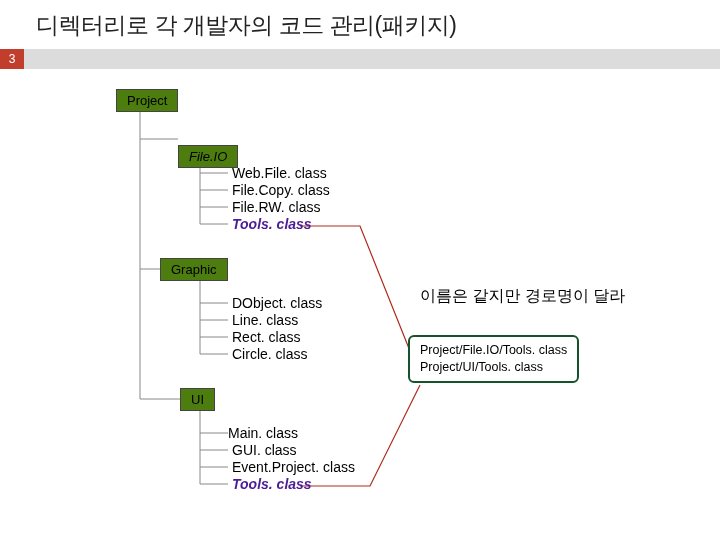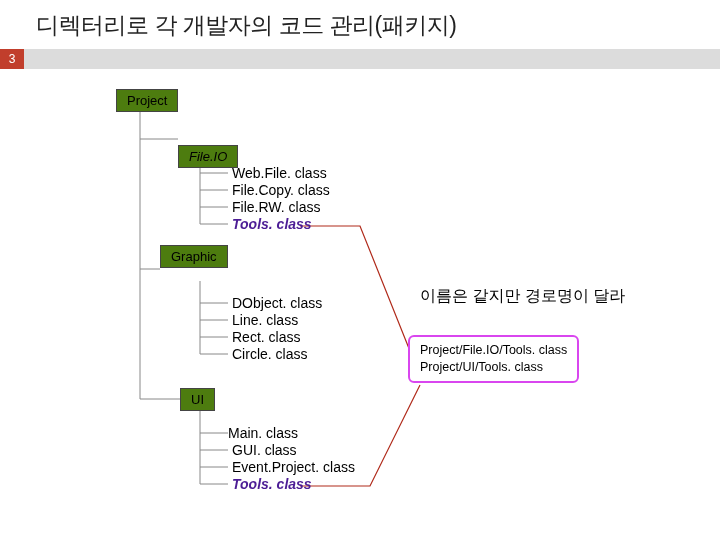--- a/index.html
+++ b/index.html
@@ -59,21 +59,21 @@
     font-style: italic;
     font-weight: bold;
   }
   .callout {
     position: absolute;
     font-size: 16px;
     line-height: 18px;
   }
   .paths-box {
     position: absolute;
-    border: 2px solid #d946ef;
+    border: 2px solid #14532d;
     border-radius: 6px;
     padding: 5px 10px;
     font-size: 12.5px;
     line-height: 17px;
     background: #fff;
   }
   svg.wires {
     position: absolute;
     left: 0; top: 0;
     width: 720px; height: 470px;
@@ -145,21 +145,21 @@
   </svg>
 
   <div class="node" style="left:116px; top:20px;">Project</div>
 
   <div class="node" style="left:178px; top:76px;font-style:italic;">File.IO</div>
   <div class="leaf" style="left:232px; top:96px;">Web.File. class</div>
   <div class="leaf" style="left:232px; top:113px;">File.Copy. class</div>
   <div class="leaf" style="left:232px; top:130px;">File.RW. class</div>
   <div class="leaf em-red" style="left:232px; top:147px;">Tools. class</div>
 
-  <div class="node" style="left:160px; top:176px;">Graphic</div>
+  <div class="node" style="left:160px; top:189px;">Graphic</div>
   <div class="leaf" style="left:232px; top:226px;">DObject. class</div>
   <div class="leaf" style="left:232px; top:243px;">Line. class</div>
   <div class="leaf" style="left:232px; top:260px;">Rect. class</div>
   <div class="leaf" style="left:232px; top:277px;">Circle. class</div>
 
   <div class="node" style="left:180px; top:319px;">UI</div>
   <div class="leaf" style="left:228px; top:356px;">Main. class</div>
   <div class="leaf" style="left:232px; top:373px;">GUI. class</div>
   <div class="leaf" style="left:232px; top:390px;">Event.Project. class</div>
   <div class="leaf em-red" style="left:232px; top:407px;">Tools. class</div>

